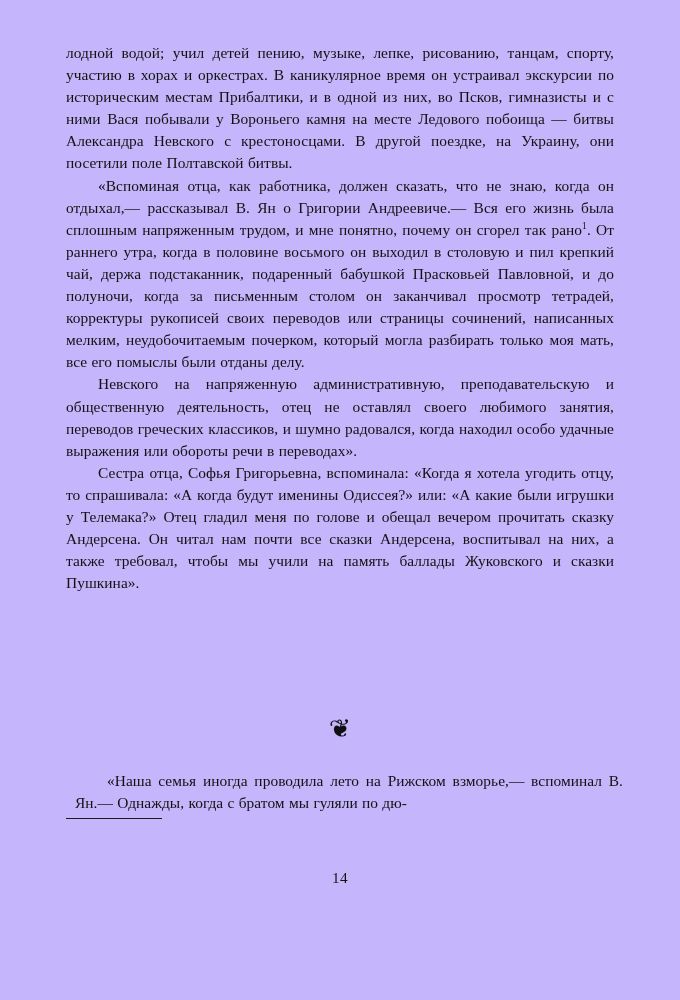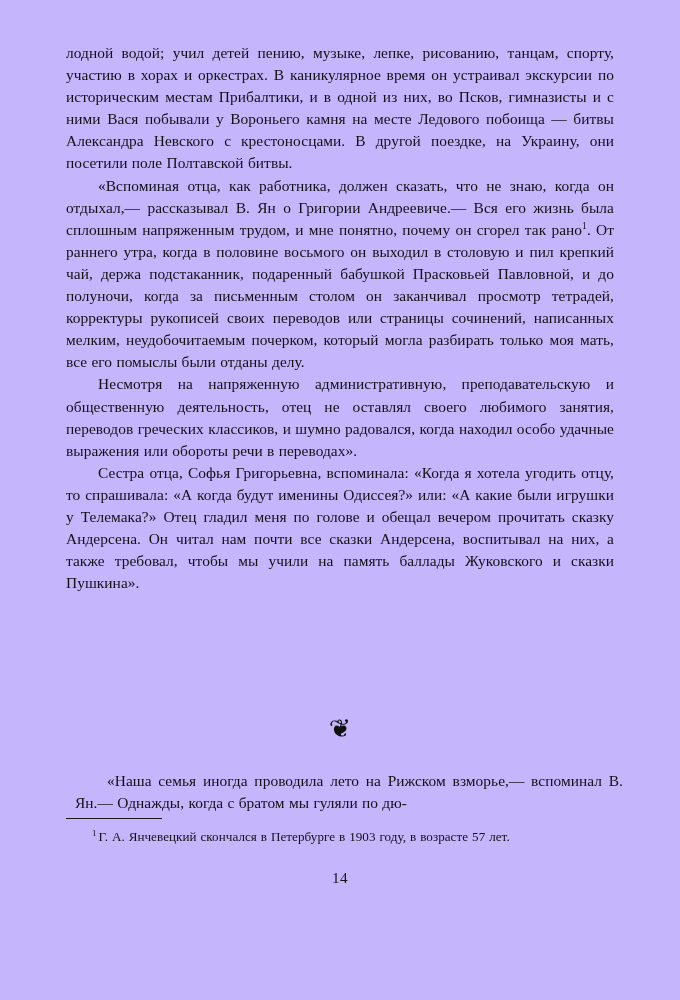--- a/index.html
+++ b/index.html
@@ -107,35 +107,34 @@
 <body>
 
 <div class="page">
 
   <div class="text-block">
 
     <p class="para first">лодной водой; учил детей пению, музыке, лепке, рисованию, танцам, спорту, участию в хорах и оркестрах. В каникулярное время он устраивал экскурсии по историческим местам Прибалтики, и в одной из них, во Псков, гимназисты и с ними Вася побывали у Вороньего камня на месте Ледового побоища — битвы Александра Невского с крестоносцами. В другой поездке, на Украину, они посетили поле Полтавской битвы.</p>
 
     <p class="para"><span>«Вспоминая отца, как работника, должен сказать, что не знаю, когда он отдыхал,— рассказывал В. Ян о Григории Андреевиче.— Вся его жизнь была сплошным напряженным трудом, и мне понятно, почему он сгорел так рано</span><sup>1</sup><span>. От раннего утра, когда в половине восьмого он выходил в столовую и пил крепкий чай, держа подстаканник, подаренный бабушкой Прасковьей Павловной, и до полуночи, когда за письменным столом он заканчивал просмотр тетрадей, корректуры рукописей своих переводов или страницы сочинений, написанных мелким, неудобочитаемым почерком, который могла разбирать только моя мать, все его помыслы были отданы делу.</span></p>
 
-    <p class="para">Несмотря на напряженную административную, преподавательскую и общественную деятельность, отец не оставлял своего любимого занятия, переводов греческих классиков, и шумно радовался, когда находил особо удачные выражения или обороты речи в переводах».</p>
+    <p class="para">Невского на напряженную административную, преподавательскую и общественную деятельность, отец не оставлял своего любимого занятия, переводов греческих классиков, и шумно радовался, когда находил особо удачные выражения или обороты речи в переводах».</p>
 
     <p class="para">Сестра отца, Софья Григорьевна, вспоминала: «Когда я хотела угодить отцу, то спрашивала: «А когда будут именины Одиссея?» или: «А какие были игрушки у Телемака?» Отец гладил меня по голове и обещал вечером прочитать сказку Андерсена. Он читал нам почти все сказки Андерсена, воспитывал на них, а также требовал, чтобы мы учили на память баллады Жуковского и сказки Пушкина».</p>
 
 
   </div>
 
   <div class="ornament-row">
     <span class="fleuron">❦</span>
   </div>
 
   <div class="tail-block">
     <p class="para">«Наша семья иногда проводила лето на Рижском взморье,— вспоминал В. Ян.— Однажды, когда с братом мы гуляли по дю-</p>
   </div>
 
   <div class="footnote-area">
     <div class="footnote-rule"></div>
-    <p class="footnote"><sup>1</sup><span>Г. А. Янчевецкий скончался в Петербурге в 1903 году, в возрасте 57 лет.</span></p>
   </div>
 
   <div class="folio">14</div>
 
 </div>
 
 </body></html>

